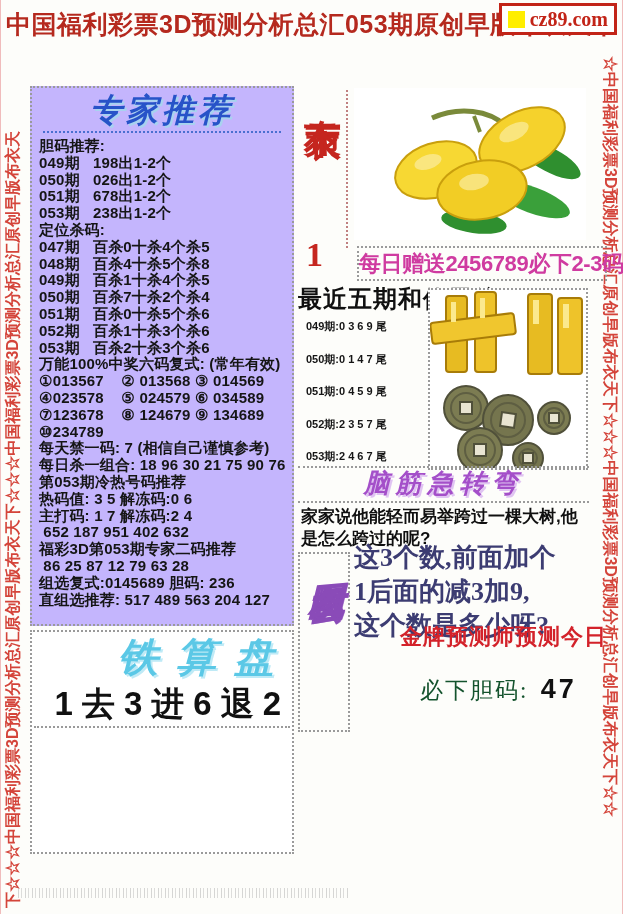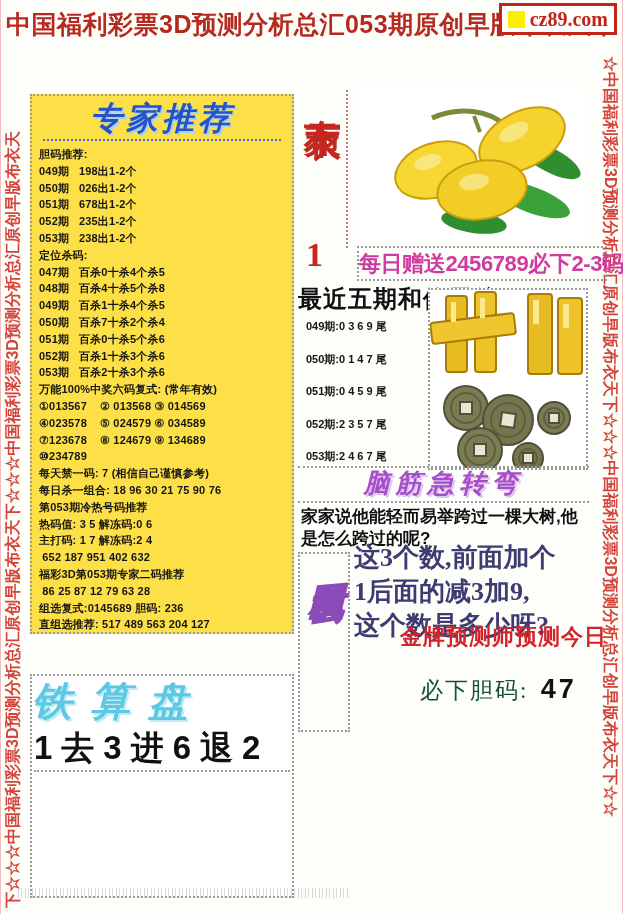--- a/index.html
+++ b/index.html
@@ -35,38 +35,38 @@
   .edge-right { left:600px; }
   .edge-inner {
     position:absolute; top:0; left:0; width:852px; height:20px; line-height:20px;
     font-size:16px; font-weight:bold; color:#d4443a; white-space:nowrap;
     transform-origin:0 0;
   }
   .edge-left  .edge-inner { transform: rotate(-90deg) translateX(-852px); }
   .edge-right .edge-inner { left:20px; transform: rotate(90deg); }
   
   .expert-box {
-    position:absolute; left:30px; top:94px; width:264px; height:540px;
-    border:2px dotted #9a9a9a; padding:3px 7px 0 7px; background:#fde047;
+    position:absolute; left:30px; top:86px; width:264px; height:540px;
+    border:2px dotted #9a9a9a; padding:3px 7px 0 7px; background:#c4b5fd;
   }
   .expert-title {
     font-family:"Liberation Serif", serif; font-style:italic;
     text-align:center; font-size:32px; font-weight:bold; color:#2753c8;
     text-shadow:2px 2px 0 #a8d2ef;
     border-bottom:2px dotted #4a6fd0; margin:0 4px 5px 4px; padding-bottom:2px;
     letter-spacing:4px; line-height:38px;
   }
   .expert-line {
-    font-size:11px; font-weight:bold; line-height:16.8px;
+    font-size:15px; font-weight:bold; line-height:16.8px;
     white-space:pre; letter-spacing:0.2px;
   }
   
   .iron-box {
     position:absolute; left:30px; top:630px; width:264px; height:224px;
-    border:2px dotted #9a9a9a; background:#fff; text-align:left;margin-top:44px;
+    border:2px dotted #9a9a9a; background:#fff; text-align:right;
   }
   .iron-title {
     font-family:"Liberation Serif", serif; font-style:italic;
     font-size:40px; font-weight:bold; color:#5bc8e6;
     text-shadow:2px 2px 0 #bfeaf6; letter-spacing:18px; line-height:48px;
     padding-top:2px;
   }
   .iron-formula {
     font-size:33px; font-weight:900; color:#111; letter-spacing:9px;
     line-height:44px; border-bottom:2px dotted #9a9a9a; margin:0 2px;
@@ -170,21 +170,20 @@
 <div class="edge edge-right">
   <div class="edge-inner">☆中国福利彩票3D预测分析总汇原创早版布衣天下☆☆☆中国福利彩票3D预测分析总汇创早版布衣天下☆☆</div>
 </div>
 
 <div class="expert-box">
   <div class="expert-title">专家推荐</div>
   <div class="expert-line">胆码推荐:</div>
   <div class="expert-line">049期   198出1-2个</div>
   <div class="expert-line">050期   026出1-2个</div>
   <div class="expert-line">051期   678出1-2个</div>
-  <div class="expert-line">052期   235出1-2个</div>
   <div class="expert-line">053期   238出1-2个</div>
   <div class="expert-line">定位杀码:</div>
   <div class="expert-line">047期   百杀0十杀4个杀5</div>
   <div class="expert-line">048期   百杀4十杀5个杀8</div>
   <div class="expert-line">049期   百杀1十杀4个杀5</div>
   <div class="expert-line">050期   百杀7十杀2个杀4</div>
   <div class="expert-line">051期   百杀0十杀5个杀6</div>
   <div class="expert-line">052期   百杀1十杀3个杀6</div>
   <div class="expert-line">053期   百杀2十杀3个杀6</div>
   <div class="expert-line">万能100%中奖六码复式: (常年有效)</div>

